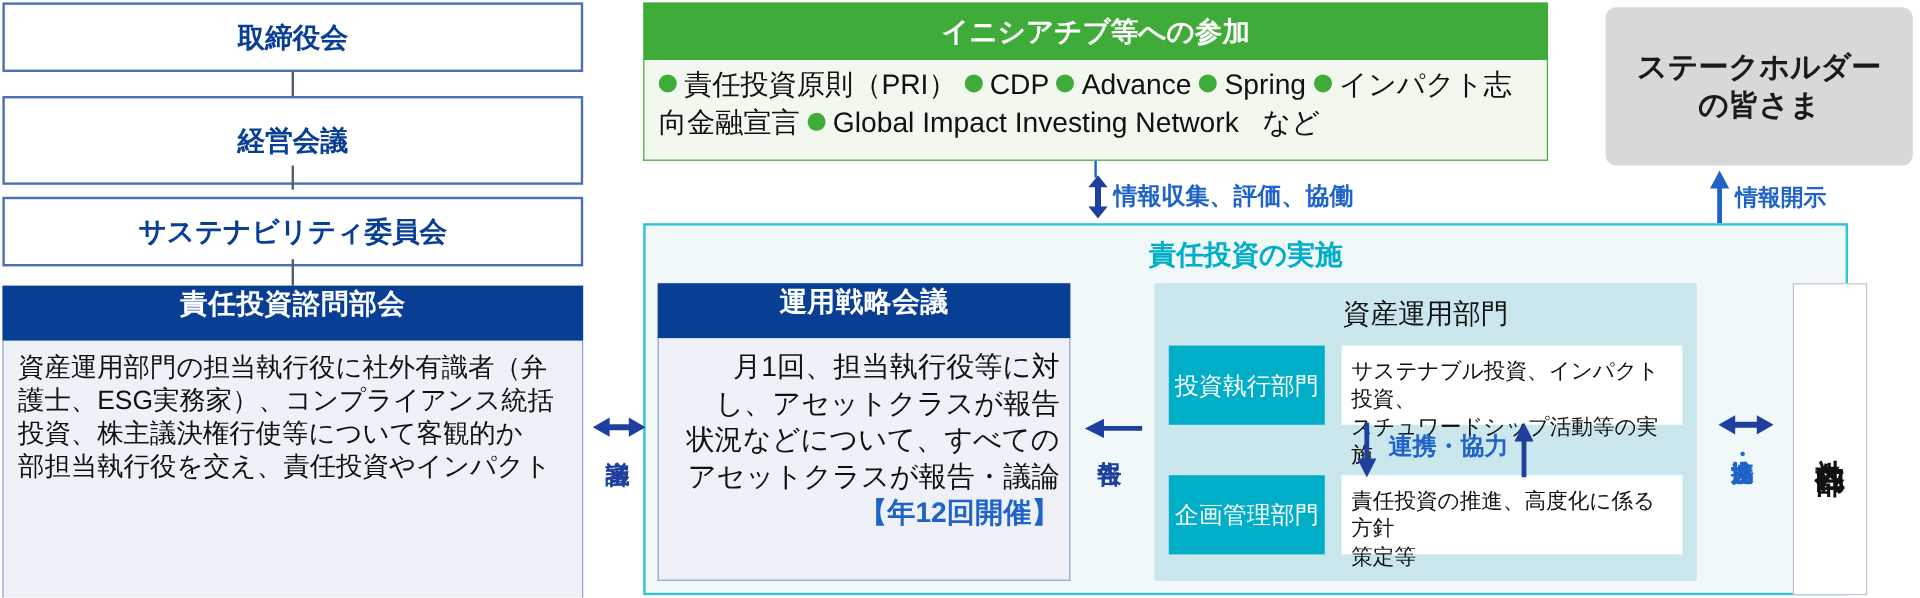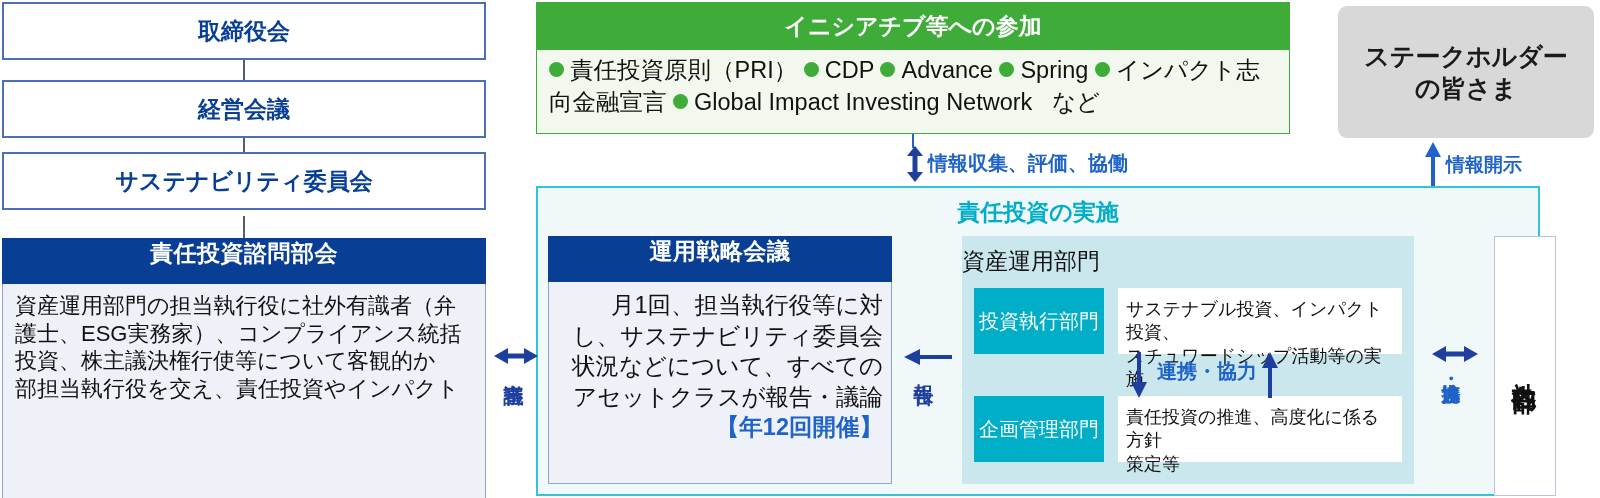--- a/index.html
+++ b/index.html
@@ -29,22 +29,22 @@
 
   
   .lcol-box {
     left: 2px; width: 484px;
     border: 2px solid #4a6fb5;
     background: #ffffff;
     display: flex; align-items: center; justify-content: center;
     color: #083f95; font-weight: bold; font-size: 23px;
   }
   #lbox-board    { top: 2px;   height: 58px; }
-  #lbox-mgmt     { top: 80px;  height: 58px; text-align: right; }
-  #lbox-sustain  { top: 152px; height: 58px; }
+  #lbox-mgmt     { top: 80px;  height: 74px; text-align: right; }
+  #lbox-sustain  { top: 164px; height: 58px; }
 
   .lconn {
     left: 243px; width: 2px; background: #555e6e;
   }
   #lconn-1 { top: 60px;  height: 20px; }
   #lconn-2 { top: 138px; height: 20px; }
   #lconn-3 { top: 216px; height: 22px; }
 
   #advisory-wrap { left: 2px; top: 238px; width: 484px; height: 258px; }
   #advisory-hdr  { height: 46px; font-size: 23px; }
@@ -113,21 +113,21 @@
     font-size: 23.5px; line-height: 1.3; text-align: right;
   }
 
   
   #amdept {
     left: 962px; top: 236px; width: 452px; height: 248px;
     background: #cbe7ee;
   }
   #amdept-title {
     position: absolute; left: 0; right: 0; top: 10px;
-    font-size: 23px; color: #111111;
+    text-align: center; font-size: 23px; color: #111111;
   }
   .amrow {
     position: absolute; left: 12px; width: 428px; height: 66px;
     display: flex;
   }
   #amrow-1 { top: 52px; }
   #amrow-2 { top: 160px; }
   .amtag {
     width: 130px; background: #00aec7; color: #ffffff;
     display: flex; align-items: center; justify-content: center;
@@ -257,21 +257,21 @@
   <div class="abs" id="panel">
     <div id="panel-title">責任投資の実施</div>
   </div>
 
   <div class="abs" id="strategy-wrap">
     <div class="navy-hdr" id="strategy-hdr">
       <span>運用戦略会議</span>
     </div>
     <div class="body-pane" id="strategy-body">
       <div>月1回、担当執行役等に対</div>
-      <div>し、サステナビリティ委員会</div>
+      <div>し、アセットクラスが報告</div>
       <div>状況などについて、すべての</div>
       <div>アセットクラスが報告・議論</div>
       <div class="hl-blue">【年12回開催】</div>
     </div>
   </div>
 
   <div class="abs" id="amdept">
     <div id="amdept-title">資産運用部門</div>
 
     <div class="amrow" id="amrow-1">

